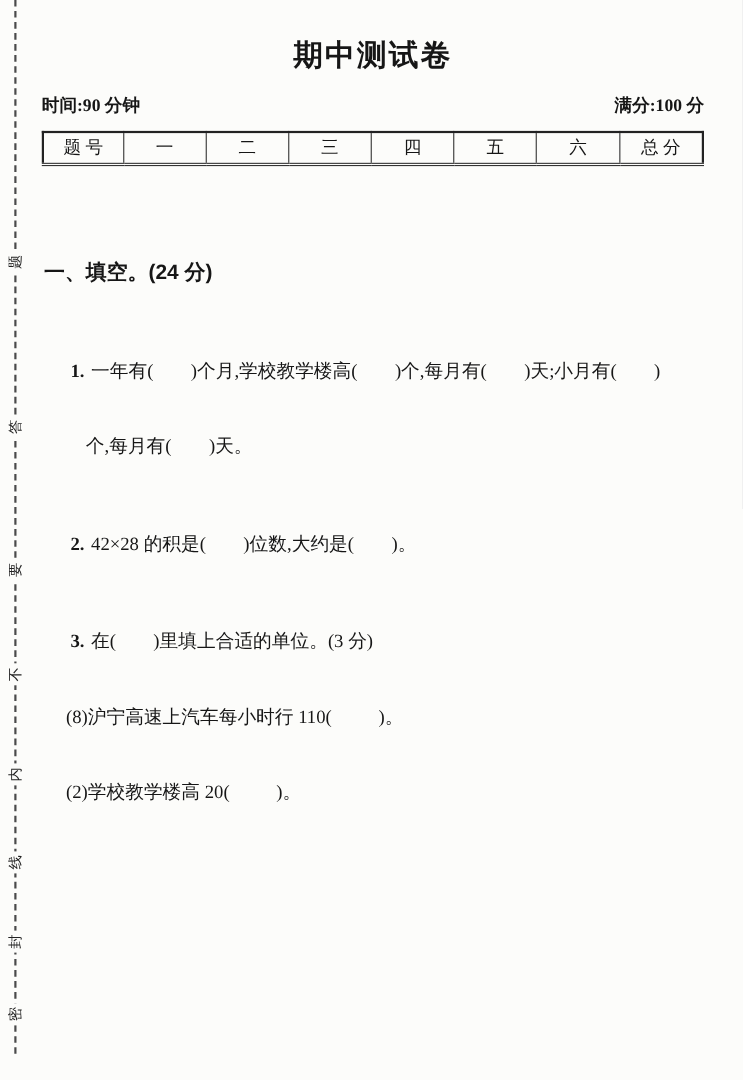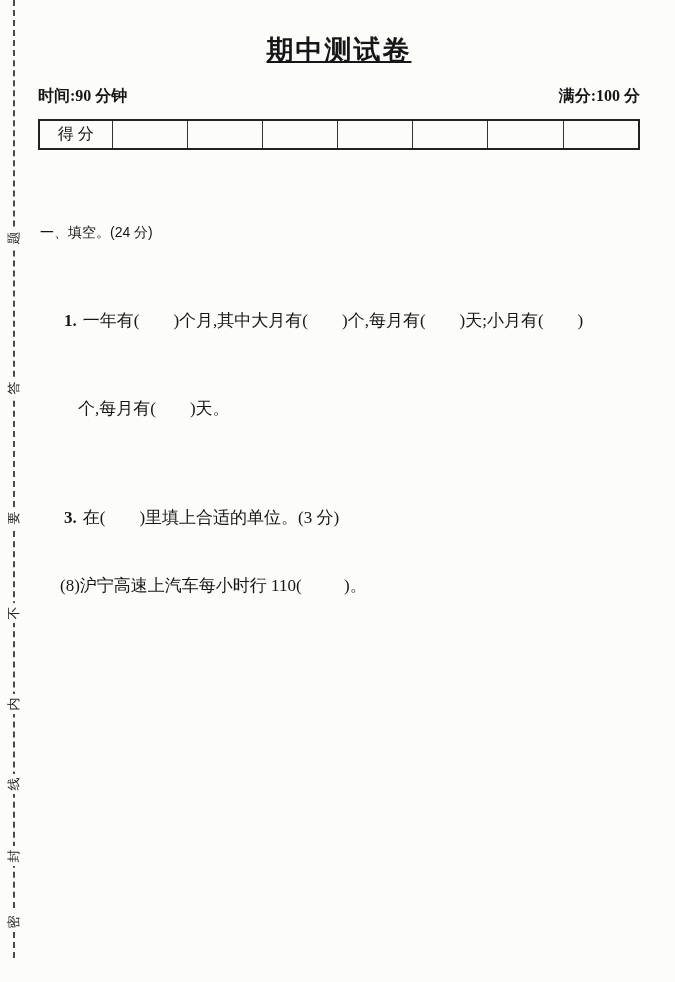--- a/index.html
+++ b/index.html
@@ -11,33 +11,33 @@
   
   .seal-rule{position:absolute;left:13px;top:0;height:958px;width:0;border-left:2px dashed #4a4a4a;}
   .seal-char{
     position:absolute;left:4px;width:20px;height:20px;text-align:center;
     font-size:13px;line-height:20px;background:#fcfcfa;
     transform:rotate(-90deg);color:#222;
   }
   
   .content{position:absolute;left:38px;top:18px;width:602px;}
   .title{margin:0;text-align:center;font-size:29px;font-weight:bold;letter-spacing:1px;}
-  .subtitle{margin:14px 0 0;text-align:center;font-size:27px;font-weight:bold;letter-spacing:2px;text-decoration:underline;}
+  .subtitle{margin:14px 0 0;text-align:center;font-size:27px;font-weight:bold;letter-spacing:2px;}
   .info{display:flex;justify-content:space-between;margin-top:18px;font-size:16px;font-weight:bold;gap:32px;}
   
   table.score{width:100%;border-collapse:collapse;table-layout:fixed;margin-top:12px;border:2px solid #222;}
   table.score td{border:1px solid #333;height:27px;text-align:center;font-size:16px;padding:0;}
   table.score tr.head td{border-bottom:3px double #333;}
   
   .lines{margin-top:8px;font-size:17px;white-space:pre;}
   .line{height:28.5px;line-height:28.5px;}
-  .sec{font-family:"Liberation Sans",sans-serif;font-weight:normal;padding-left:2px;font-size:14px;}
+  .sec{font-family:"Liberation Sans",sans-serif;font-weight:bold;padding-left:2px;font-size:19px;margin-top:16px;}
   .num{font-weight:bold;margin-right:6px;}
   .pl26{padding-left:26px;}  
-  .pl40{padding-left:40px;margin-top:20px;}  
+  .pl40{padding-left:40px;}  
   .pl22{padding-left:22px;}
 </style>
 </head>
 <body>
 
 <div class="page">
 
   <div class="seal-rule"></div>
   <span class="seal-char" style="top:228px">题</span>
   <span class="seal-char" style="top:378px">答</span>
@@ -62,43 +62,45 @@
           <col style="width:73px">
           <col>
           <col>
           <col>
           <col>
           <col>
           <col>
           <col style="width:76px">
         </colgroup>
       <tbody>
-      <tr>
-        <td>得  分</td>
-        <td></td>
-        <td></td>
-        <td></td>
-        <td></td>
-        <td></td>
-        <td></td>
-        <td></td>
+          <tr class="head">
+        <td>题  号</td>
+        <td>一</td>
+        <td>二</td>
+        <td>三</td>
+        <td>四</td>
+        <td>五</td>
+        <td>六</td>
+        <td>总  分</td>
       </tr>
     </tbody>
       </table>
 
     <div class="lines">
 
       <div class="line sec">一、填空。(24 分)</div>
 
-      <div class="line pl26"><span class="num">1.</span><span>一年有(        )个月,其中大月有(        )个,每月有(        )天;小月有(        )</span></div>
+      <div class="line pl26"><span class="num">1.</span><span>一年有(        )个月,学校教学楼高(        )个,每月有(        )天;小月有(        )</span></div>
       <div class="line pl40">个,每月有(        )天。</div>
 
+      <div class="line pl26"><span class="num">2.</span><span>42×28 的积是(        )位数,大约是(        )。</span></div>
 
       <div class="line pl26"><span class="num">3.</span><span>在(        )里填上合适的单位。(3 分)</span></div>
       <div class="line pl22">(8)沪宁高速上汽车每小时行 110(          )。</div>
+      <div class="line pl22">(2)学校教学楼高 20(          )。</div>
 
       
       
       
 
       
 
       
 
       

